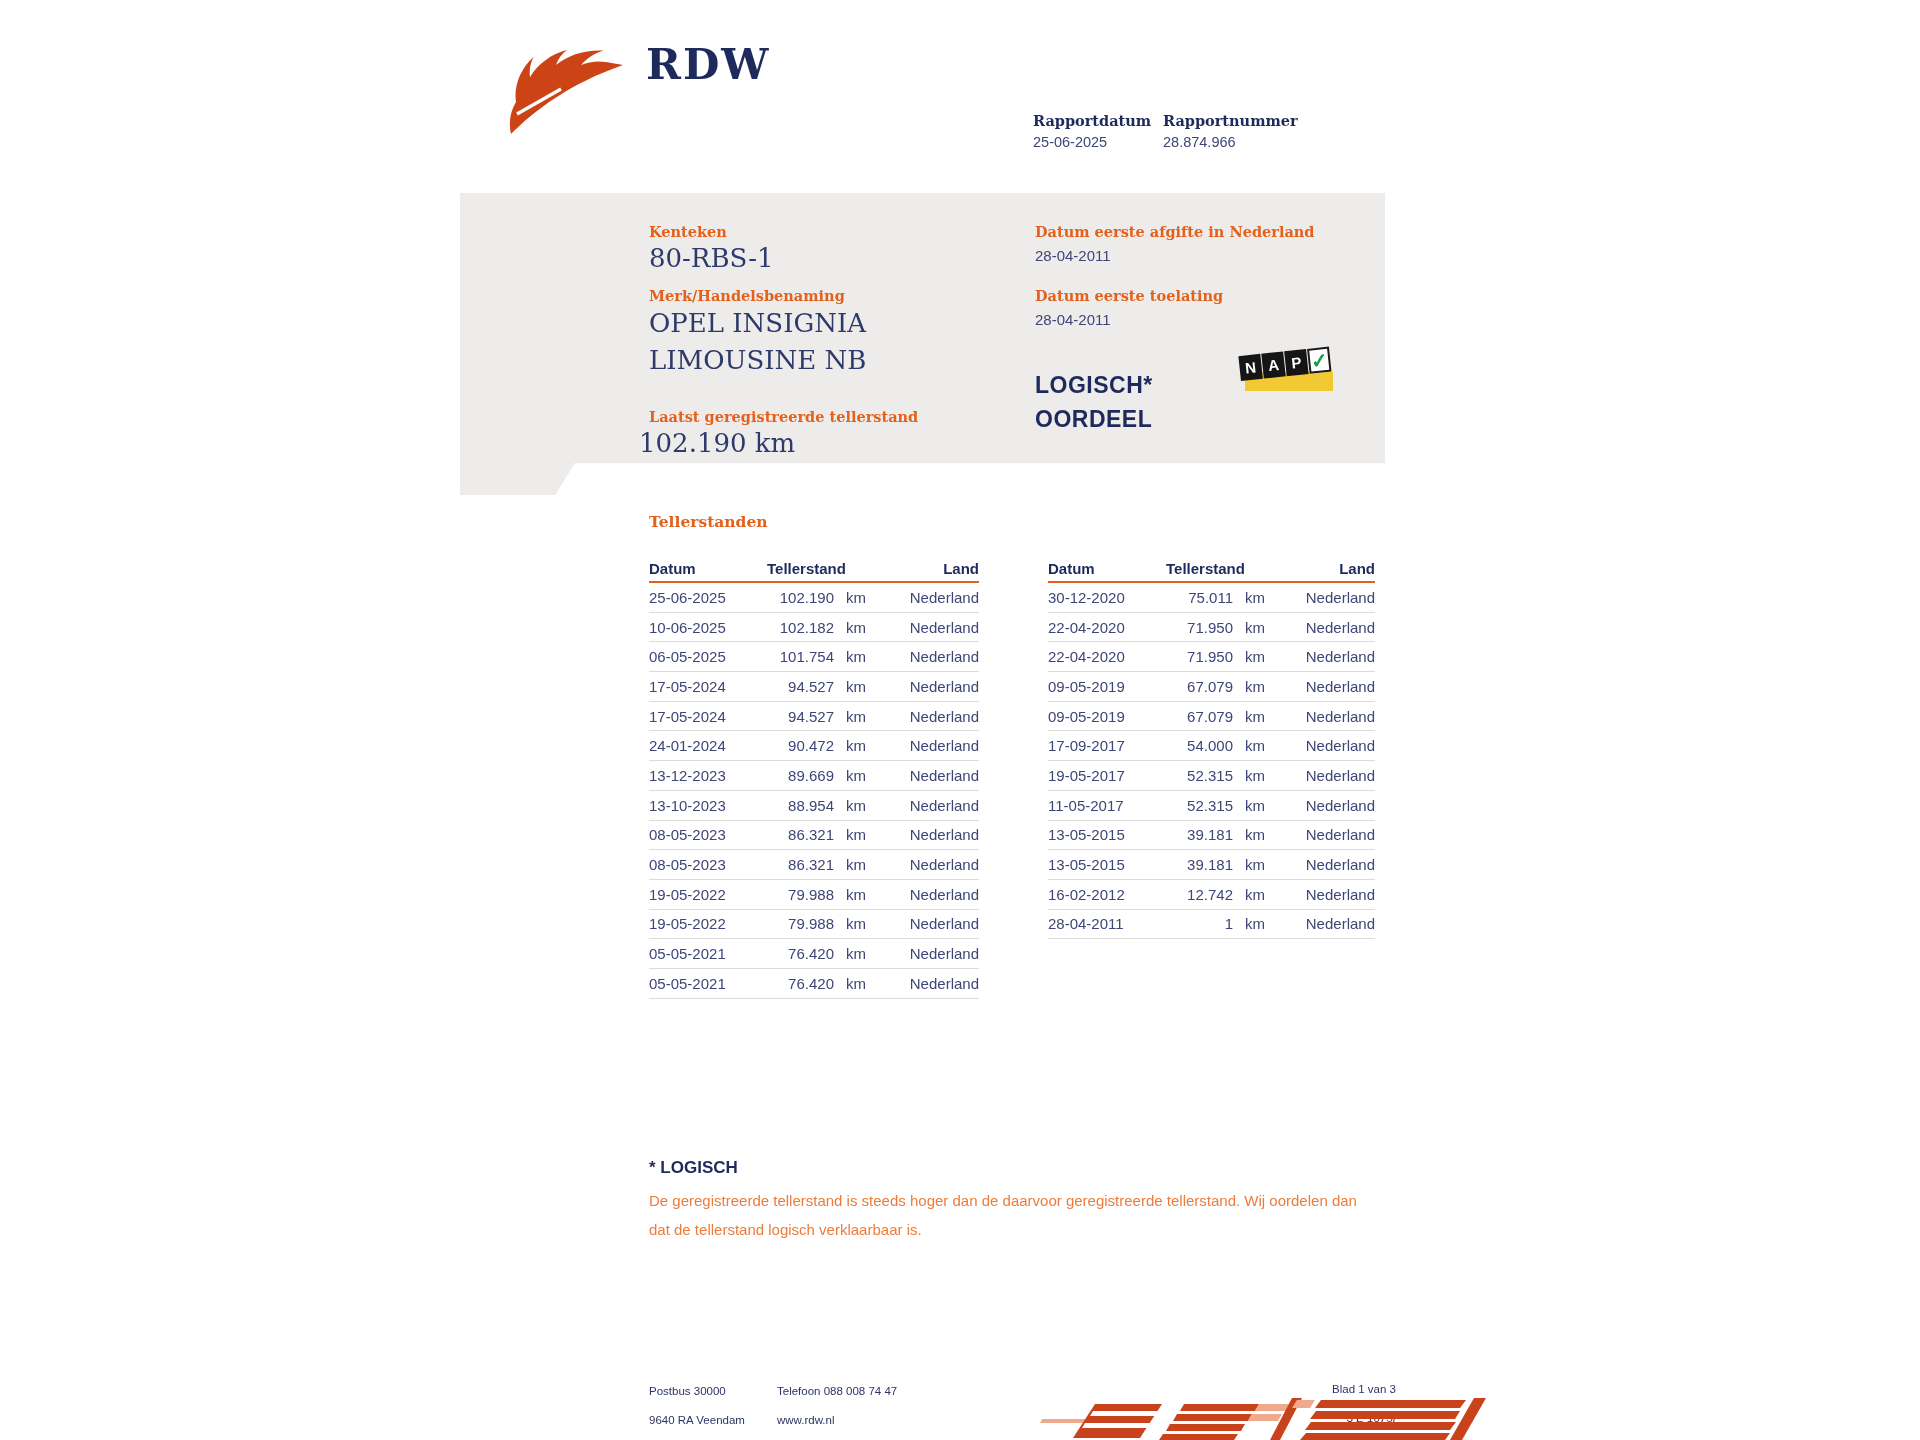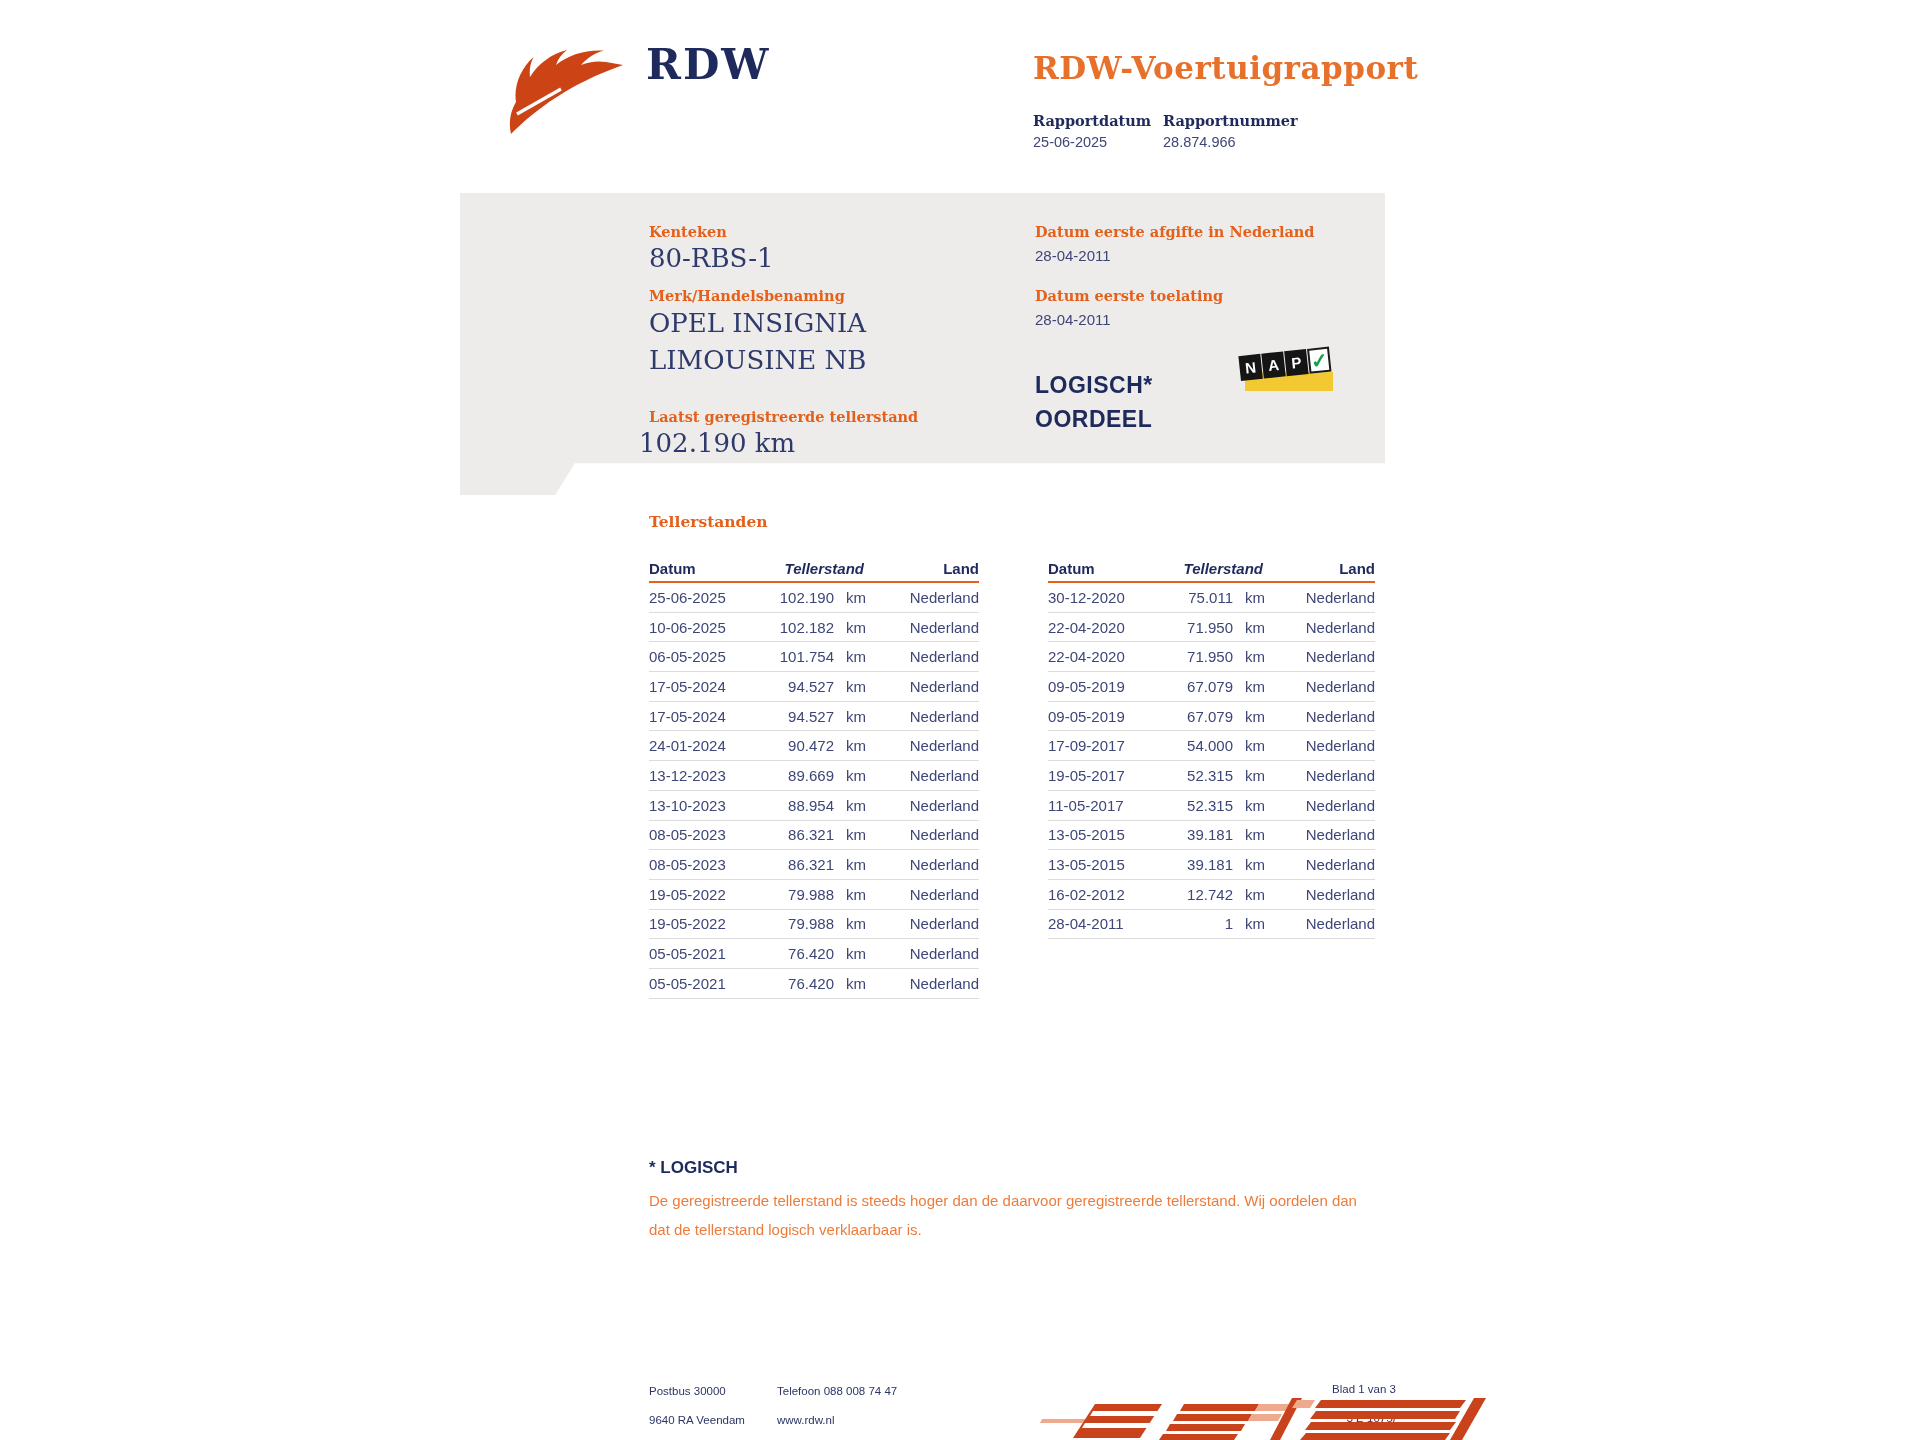--- a/index.html
+++ b/index.html
@@ -33,21 +33,21 @@
              display:flex;align-items:center;justify-content:center;color:#179e49;font-size:20px;font-weight:bold;line-height:1;}
 
   
   .section-title{left:649px;top:512px;font-size:15.5px;font-weight:bold;color:#e4611b;}
   .vtable{top:560px;}
   .vtable-left{left:649px;width:330px;}
   .vtable-right{left:1048px;width:327px;}
   .t-head{display:flex;font-size:15px;font-weight:bold;color:#1f2a5c;
           padding-bottom:4px;border-bottom:2.5px solid #e4611b;}
   .th-datum{width:118px;}
-  .th-tell{width:97px;text-align:right;font-style:italic;}
+  .th-tell{width:97px;}
   .th-land{flex:1;text-align:right;}
   .t-row{display:flex;align-items:center;height:28.7px;border-bottom:1px solid #dcdcdc;
          font-size:15px;color:#3e4677;}
   .c-date{width:118px;}
   .c-km{width:67px;text-align:right;}
   .c-unit{width:30px;padding-left:12px;box-sizing:border-box;text-align:left;}
   .c-land{flex:1;text-align:right;}
 
   
   .fn-title{left:649px;top:1158px;font-size:17px;font-weight:bold;color:#1f2a5c;}
@@ -66,21 +66,20 @@
 
   <svg class="abs" style="left:505px;top:50px;" width="125" height="88" viewBox="0 0 125 88">
     <path fill="#cc4415" d="M6 84 C 30 60, 64 34, 118 15 L 101 12 C 92 10.5 84 12 76 15
       C 82 8 90 3 99 0.5 C 80 -0.5 63 5 51 15 C 53 9 57 3.5 62 0
       C 46 4 33 14 25 27 C 24 20 25.5 13 28.5 7 C 15 19 8.5 37 11 52
       C 5 62 3.5 73 6 84 Z"></path>
     <path stroke="#ffffff" stroke-width="3.2" d="M12 64 L56 39"></path>
     <path stroke="#ffffff" stroke-width="2.6" d="M18 75 L47 58"></path>
   </svg>
   <div class="abs serif logo-text">RDW</div>
-  <div class="abs serif doc-title">RDW-Voertuigrapport</div>
 
   <div class="abs serif rep-label" style="left:1033px;">Rapportdatum</div>
   <div class="abs serif rep-label" style="left:1163px;text-align:right;">Rapportnummer</div>
   <div class="abs rep-value" style="left:1033px;">25-06-2025</div>
   <div class="abs rep-value" style="left:1163px;">28.874.966</div>
 
   <div class="abs panel"></div>
 
   <div class="abs serif lbl" style="left:649px;top:223px;">Kenteken</div>
   <div class="abs serif val-serif" style="left:649px;top:243px;">80-RBS-1</div>

